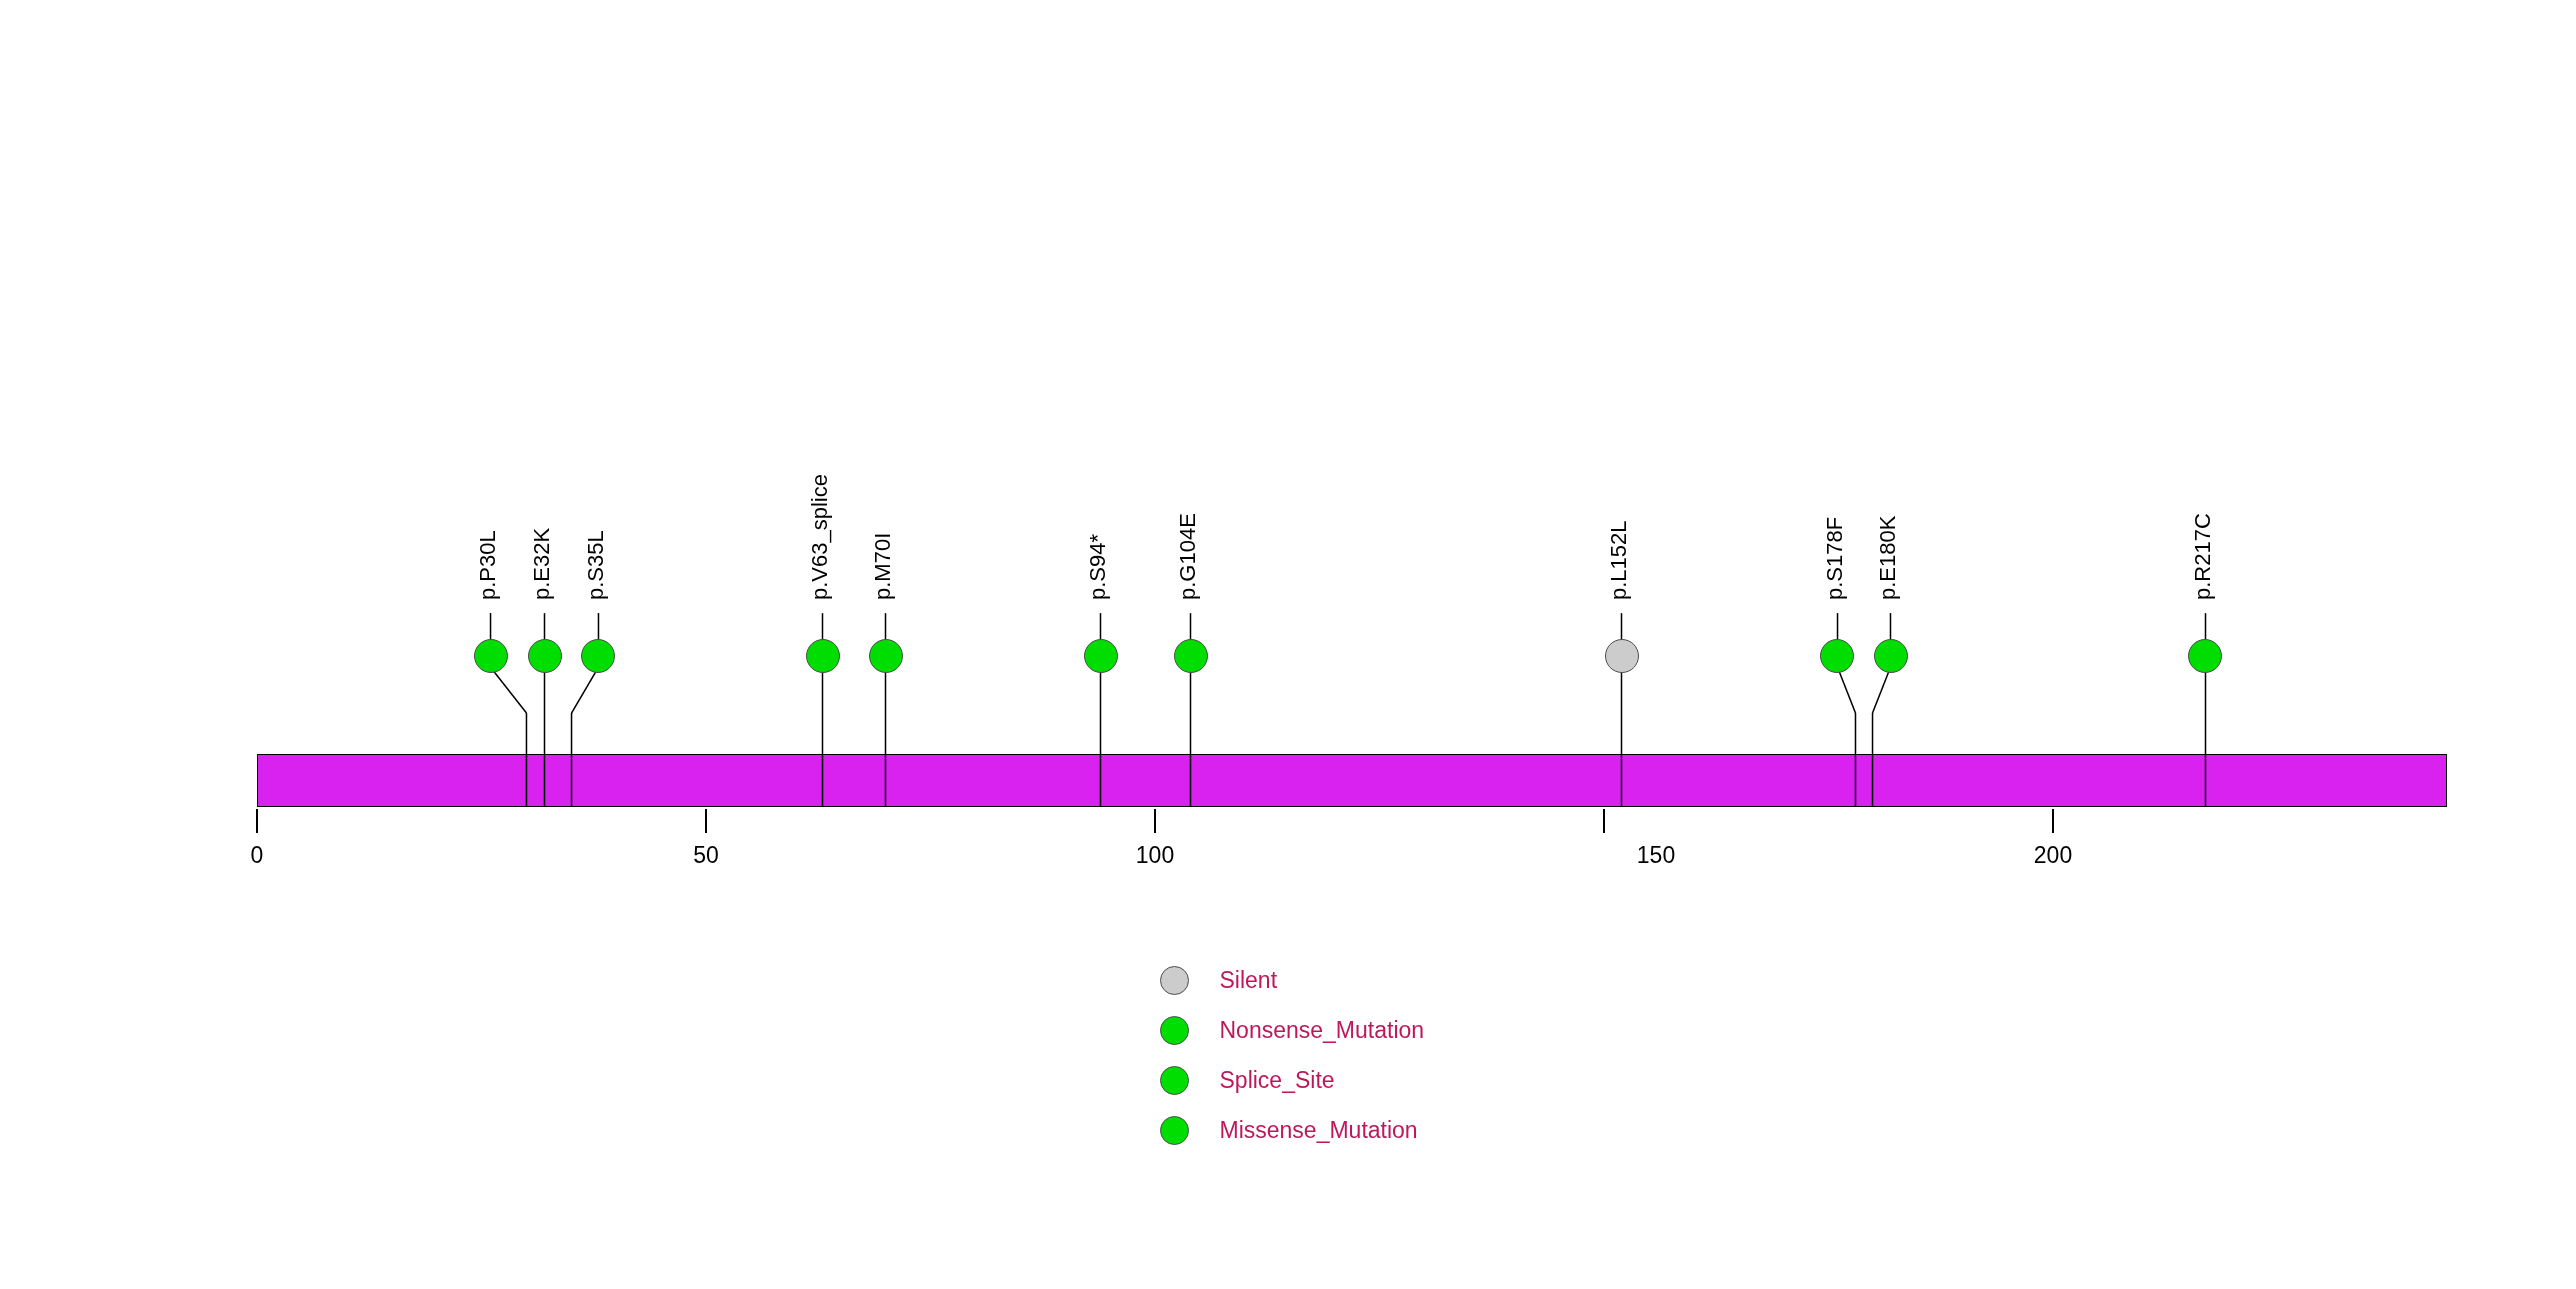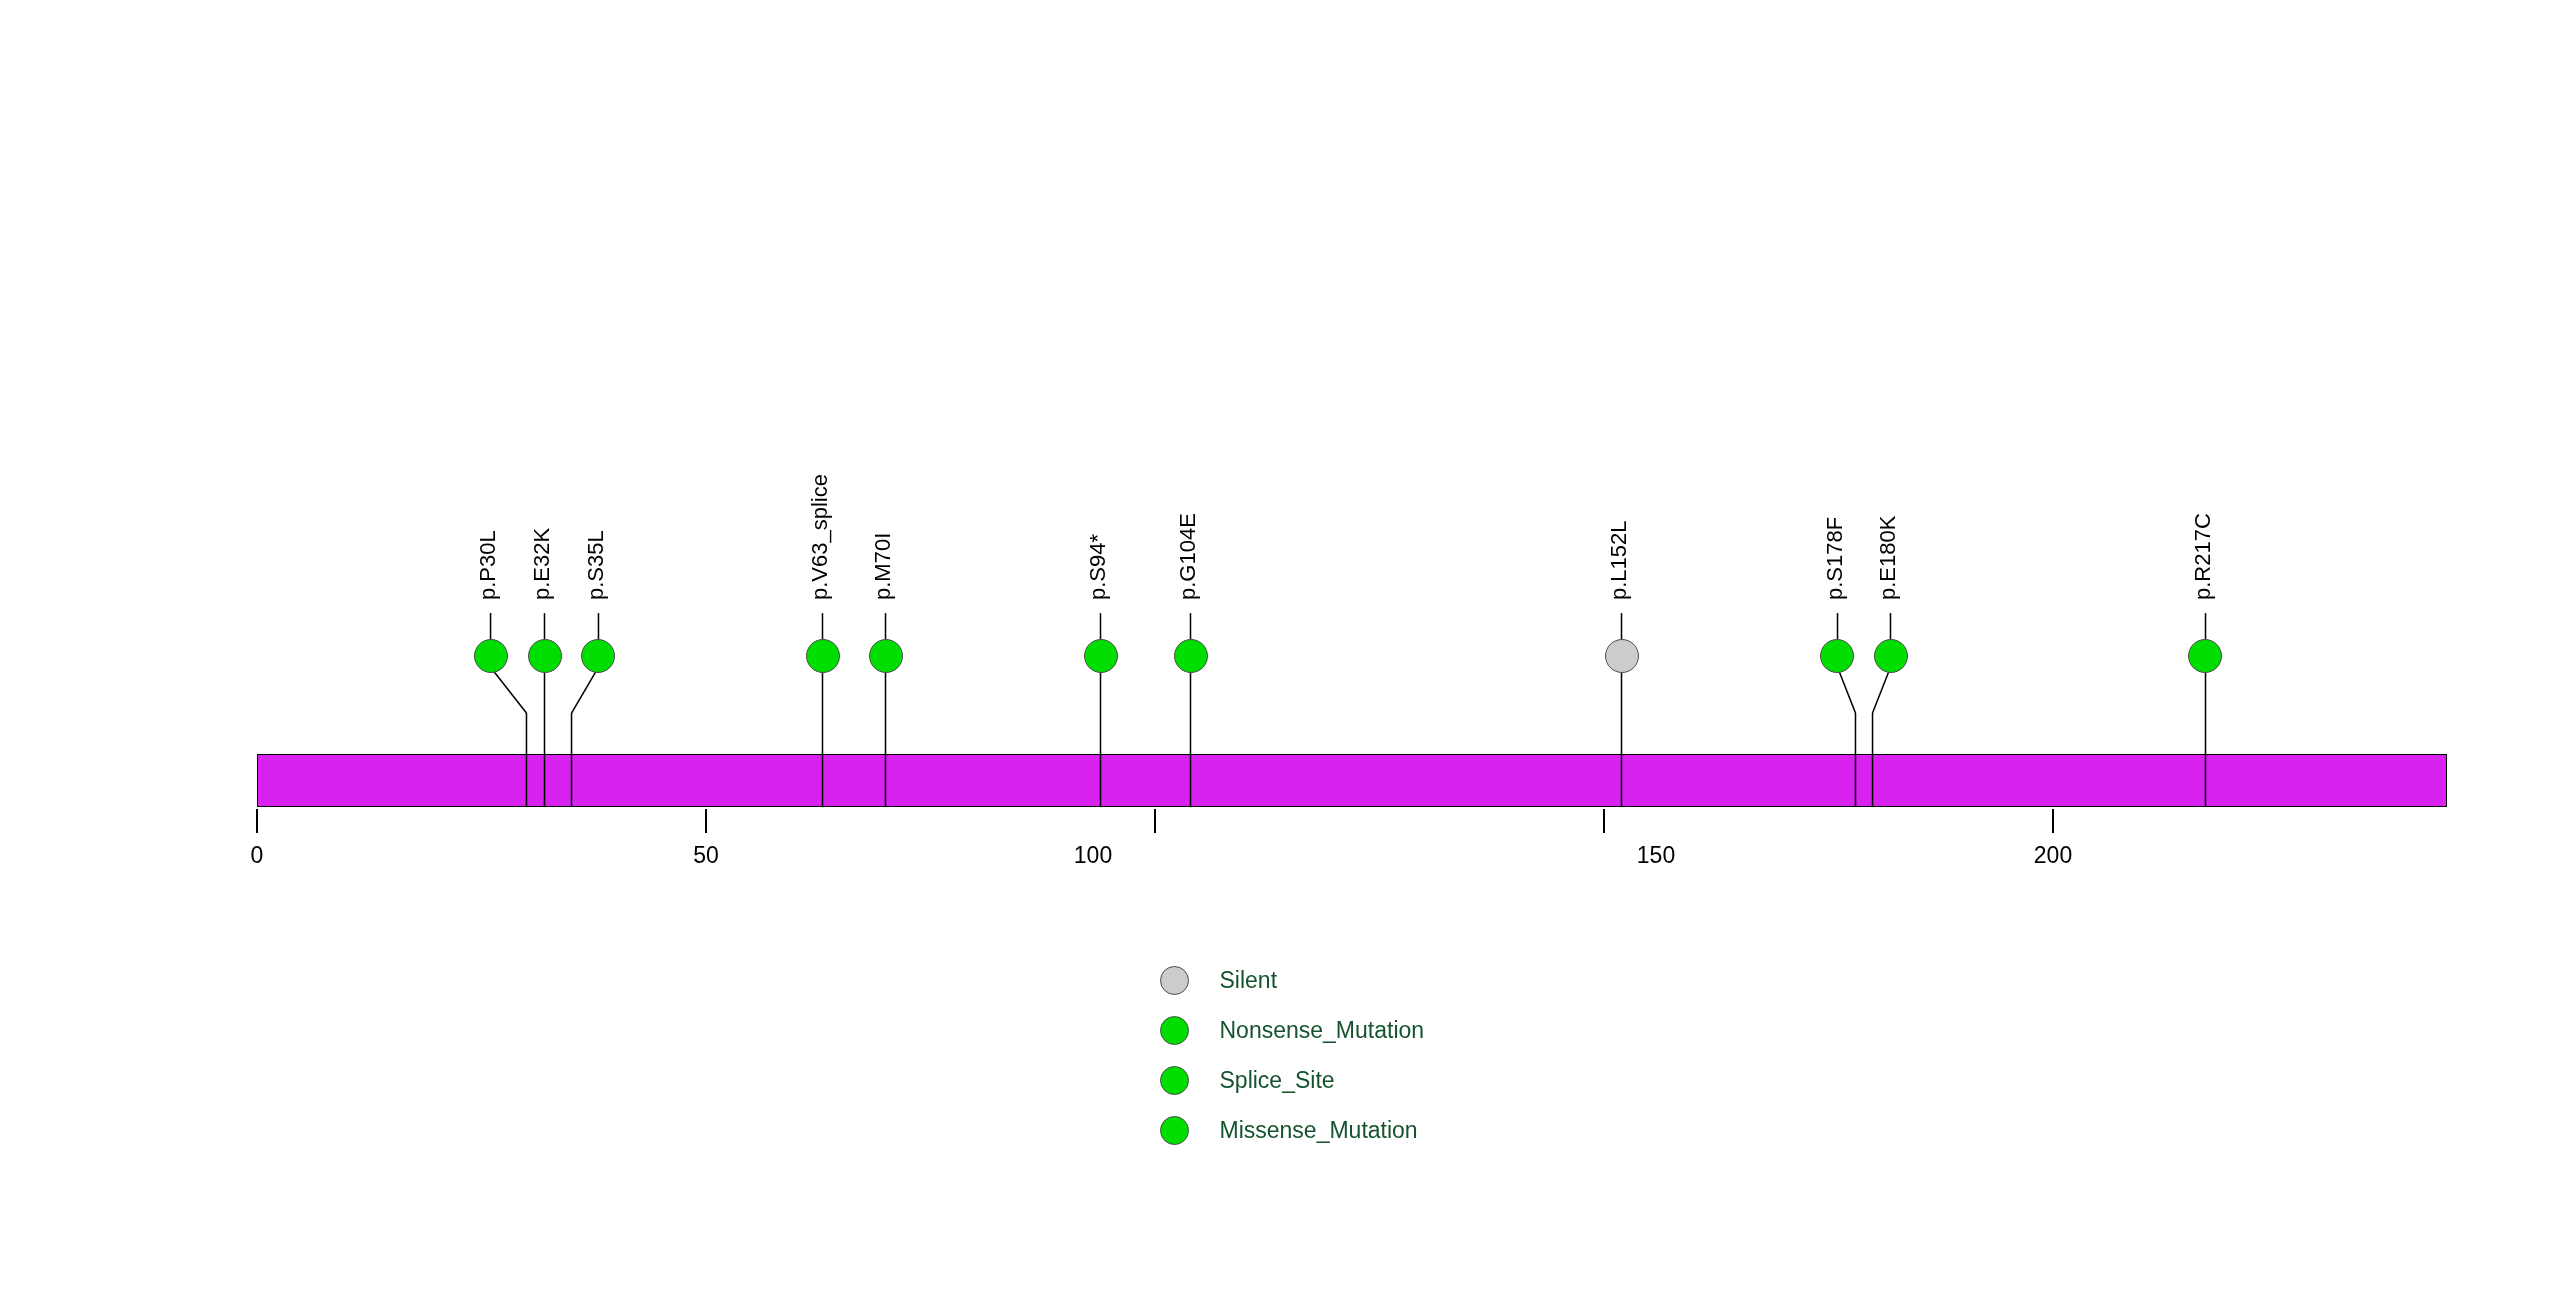--- a/index.html
+++ b/index.html
@@ -82,39 +82,39 @@
     width: 29px;
     height: 29px;
     border-radius: 50%;
     border: 1.5px solid #4d4d4d;
     box-sizing: border-box;
     flex: 0 0 auto;
   }
   .legend-text {
     margin-left: 30.5px;
     font-size: 23px;
-    color: #14532d;
+    color: #be185d;
     white-space: nowrap;
     line-height: 1;
   }
 </style>
 </head>
 <body>
 
 <div id="stage">
 
   <div id="protein-bar" style="left: 257px; top: 754px; width: 2190px; height: 53px; background: rgb(217, 33, 240); border-color: rgb(0, 0, 0);"></div>
 
   <div id="axis-layer">
       <div class="axis-tick-line" style="left: 256px; top: 809px; height: 24.4px;"></div>
       <div class="axis-tick-label" style="left: 257px; top: 844px;">0</div>
       <div class="axis-tick-line" style="left: 705px; top: 809px; height: 24.4px;"></div>
       <div class="axis-tick-label" style="left: 706px; top: 844px;">50</div>
       <div class="axis-tick-line" style="left: 1154px; top: 809px; height: 24.4px;"></div>
-      <div class="axis-tick-label" style="left: 1093px; top: 844px;">100</div>
+      <div class="axis-tick-label" style="left: 1155px; top: 844px;">100</div>
       <div class="axis-tick-line" style="left: 1603px; top: 809px; height: 24.4px;"></div>
       <div class="axis-tick-label" style="left: 1656px; top: 844px;">150</div>
       <div class="axis-tick-line" style="left: 2052px; top: 809px; height: 24.4px;"></div>
       <div class="axis-tick-label" style="left: 2053px; top: 844px; text-align: center;">200</div>
     </div>
 
   <div id="lolli-layer">
       <svg class="stem" width="97" height="197" style="left: 460px; top: 613px;" viewBox="0 0 127.047 258">
         <line x1="40" y1="0" x2="40" y2="34"></line>
         <line x1="40" y1="78" x2="40" y2="71"></line>

